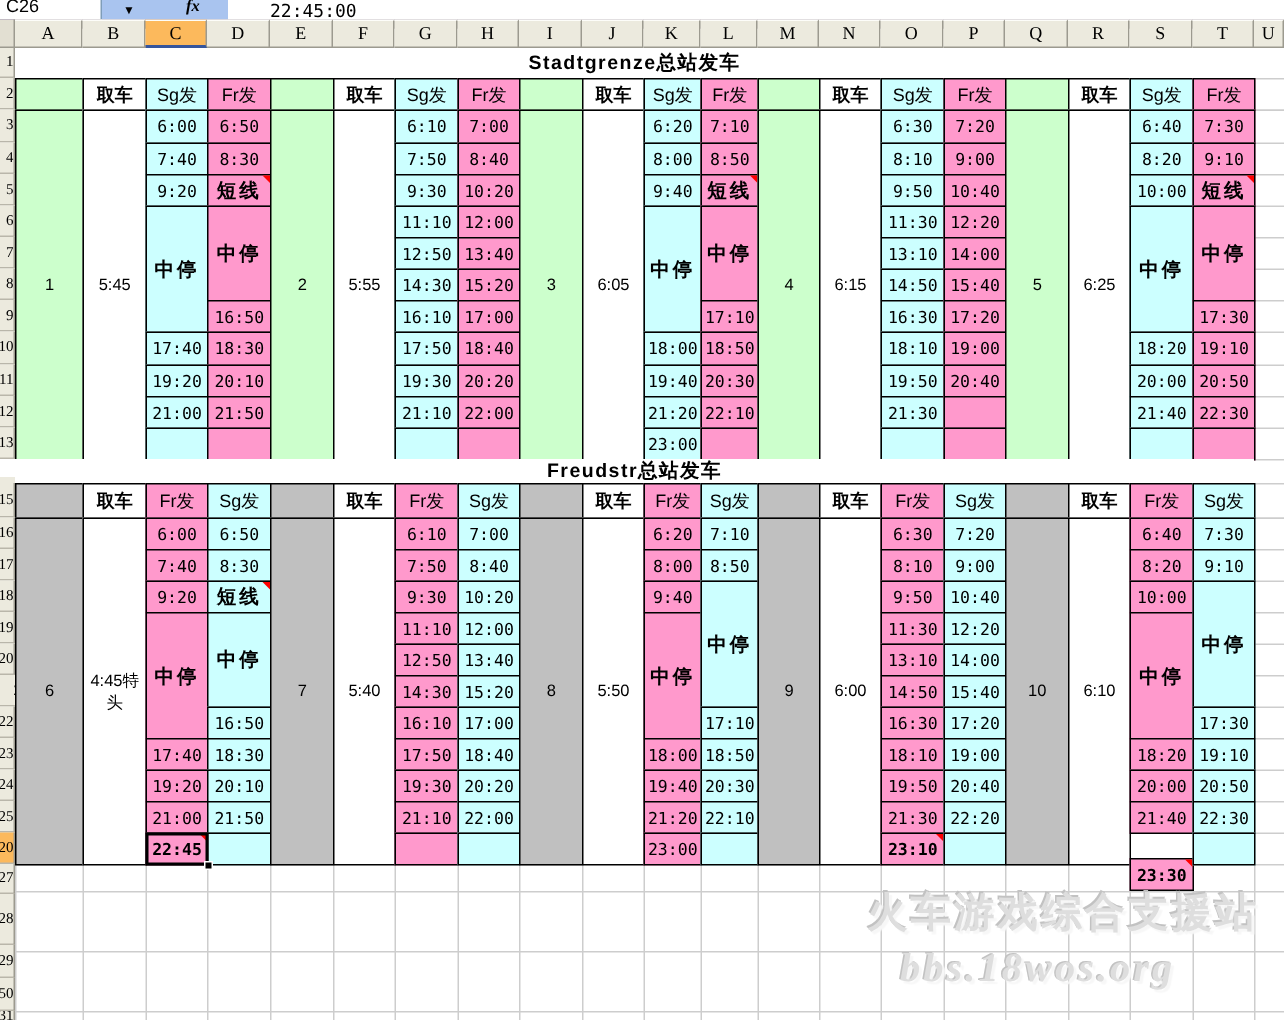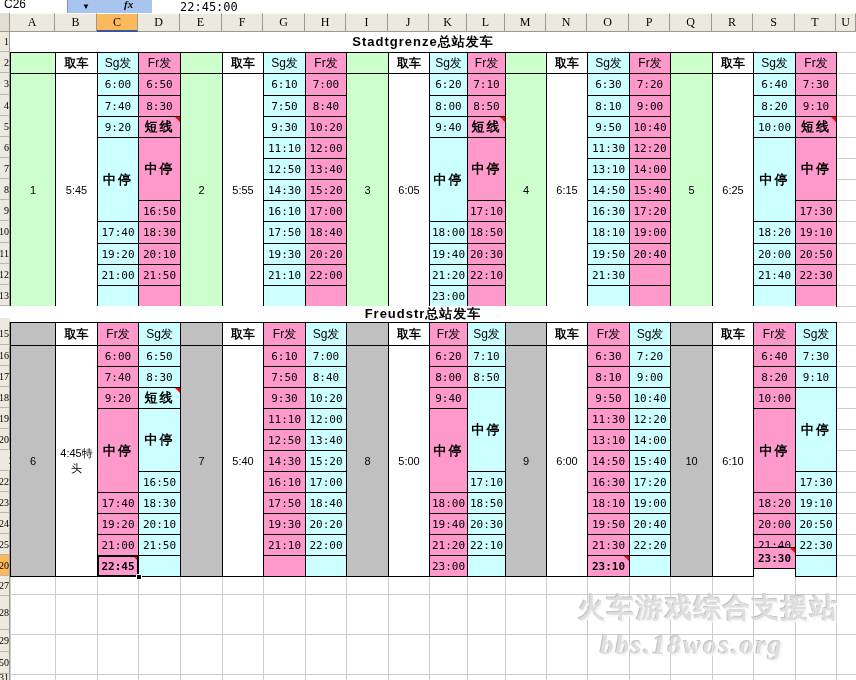--- a/index.html
+++ b/index.html
@@ -346,21 +346,21 @@
       <div class="cell" style="left: 305px; top: 429px; width: 42px; height: 22px; position: absolute; background: rgb(204, 255, 255);">13:40</div>
       <div class="cell" style="left: 305px; top: 450px; width: 42px; height: 22px; position: absolute; background: rgb(204, 255, 255);">15:20</div>
       <div class="cell" style="left: 305px; top: 471px; width: 42px; height: 22px; position: absolute; background: rgb(204, 255, 255);">17:00</div>
       <div class="cell" style="left: 305px; top: 492px; width: 42px; height: 22px; position: absolute; background: rgb(204, 255, 255);">18:40</div>
       <div class="cell" style="left: 305px; top: 513px; width: 42px; height: 22px; position: absolute; background: rgb(204, 255, 255);">20:20</div>
       <div class="cell" style="left: 305px; top: 534px; width: 42px; height: 22px; position: absolute; background: rgb(204, 255, 255);">22:00</div>
       <div class="cell" style="left: 305px; top: 555px; width: 42px; height: 22px; position: absolute; background: rgb(204, 255, 255);"></div>
       <div class="cell" style="left: 346px; top: 322px; width: 43px; height: 24px; position: absolute; background: rgb(192, 192, 192);"></div>
       <div class="cell num" style="left: 346px; top: 345px; width: 43px; height: 232px; position: absolute; background: rgb(192, 192, 192);">8</div>
       <div class="cell hdr" style="left: 388px; top: 322px; width: 42px; height: 24px; position: absolute;">取车</div>
-      <div class="cell wrap" style="left: 388px; top: 345px; width: 42px; height: 232px; position: absolute;">5:00</div>
+      <div class="cell wrap" style="left: 388px; top: 345px; width: 42px; height: 232px; position: absolute;">5:50</div>
       <div class="cell lbl" style="left: 429px; top: 322px; width: 39px; height: 24px; position: absolute; background: rgb(255, 153, 204);">Fr发</div>
       <div class="cell lbl" style="left: 467px; top: 322px; width: 39px; height: 24px; position: absolute; background: rgb(204, 255, 255);">Sg发</div>
       <div class="cell" style="left: 429px; top: 345px; width: 39px; height: 22px; position: absolute; background: rgb(255, 153, 204);">6:20</div>
       <div class="cell" style="left: 429px; top: 366px; width: 39px; height: 22px; position: absolute; background: rgb(255, 153, 204);">8:00</div>
       <div class="cell" style="left: 429px; top: 387px; width: 39px; height: 22px; position: absolute; background: rgb(255, 153, 204);">9:40</div>
       <div class="cell big" style="left: 429px; top: 408px; width: 39px; height: 85px; position: absolute; background: rgb(255, 153, 204);">中停</div>
       <div class="cell" style="left: 429px; top: 492px; width: 39px; height: 22px; position: absolute; background: rgb(255, 153, 204);">18:00</div>
       <div class="cell" style="left: 429px; top: 513px; width: 39px; height: 22px; position: absolute; background: rgb(255, 153, 204);">19:40</div>
       <div class="cell" style="left: 429px; top: 534px; width: 39px; height: 22px; position: absolute; background: rgb(255, 153, 204);">21:20</div>
       <div class="cell" style="left: 429px; top: 555px; width: 39px; height: 22px; position: absolute; background: rgb(255, 153, 204);">23:00</div>
@@ -406,21 +406,21 @@
       <div class="cell wrap" style="left: 712px; top: 345px; width: 42px; height: 232px; position: absolute;">6:10</div>
       <div class="cell lbl" style="left: 753px; top: 322px; width: 43px; height: 24px; position: absolute; background: rgb(255, 153, 204);">Fr发</div>
       <div class="cell lbl" style="left: 795px; top: 322px; width: 42px; height: 24px; position: absolute; background: rgb(204, 255, 255);">Sg发</div>
       <div class="cell" style="left: 753px; top: 345px; width: 43px; height: 22px; position: absolute; background: rgb(255, 153, 204);">6:40</div>
       <div class="cell" style="left: 753px; top: 366px; width: 43px; height: 22px; position: absolute; background: rgb(255, 153, 204);">8:20</div>
       <div class="cell" style="left: 753px; top: 387px; width: 43px; height: 22px; position: absolute; background: rgb(255, 153, 204);">10:00</div>
       <div class="cell big" style="left: 753px; top: 408px; width: 43px; height: 85px; position: absolute; background: rgb(255, 153, 204);">中停</div>
       <div class="cell" style="left: 753px; top: 492px; width: 43px; height: 22px; position: absolute; background: rgb(255, 153, 204);">18:20</div>
       <div class="cell" style="left: 753px; top: 513px; width: 43px; height: 22px; position: absolute; background: rgb(255, 153, 204);">20:00</div>
       <div class="cell" style="left: 753px; top: 534px; width: 43px; height: 22px; position: absolute; background: rgb(255, 153, 204);">21:40</div>
-      <div class="cell bold" style="left: 753px; top: 547px; width: 43px; height: 22px; position: absolute; background: rgb(255, 153, 204);">23:30<span class="note"></span></div>
+      <div class="cell bold" style="left: 753px; top: 572px; width: 43px; height: 22px; position: absolute; background: rgb(255, 153, 204);">23:30<span class="note"></span></div>
       <div class="cell" style="left: 795px; top: 345px; width: 42px; height: 22px; position: absolute; background: rgb(204, 255, 255);">7:30</div>
       <div class="cell" style="left: 795px; top: 366px; width: 42px; height: 22px; position: absolute; background: rgb(204, 255, 255);">9:10</div>
       <div class="cell big" style="left: 795px; top: 387px; width: 42px; height: 85px; position: absolute; background: rgb(204, 255, 255);">中停</div>
       <div class="cell" style="left: 795px; top: 471px; width: 42px; height: 22px; position: absolute; background: rgb(204, 255, 255);">17:30</div>
       <div class="cell" style="left: 795px; top: 492px; width: 42px; height: 22px; position: absolute; background: rgb(204, 255, 255);">19:10</div>
       <div class="cell" style="left: 795px; top: 513px; width: 42px; height: 22px; position: absolute; background: rgb(204, 255, 255);">20:50</div>
       <div class="cell" style="left: 795px; top: 534px; width: 42px; height: 22px; position: absolute; background: rgb(204, 255, 255);">22:30</div>
       <div class="cell" style="left: 795px; top: 555px; width: 42px; height: 22px; position: absolute; background: rgb(204, 255, 255);"></div>
     </div>
   <div id="wm1" class="wm">火车游戏综合支援站</div>

